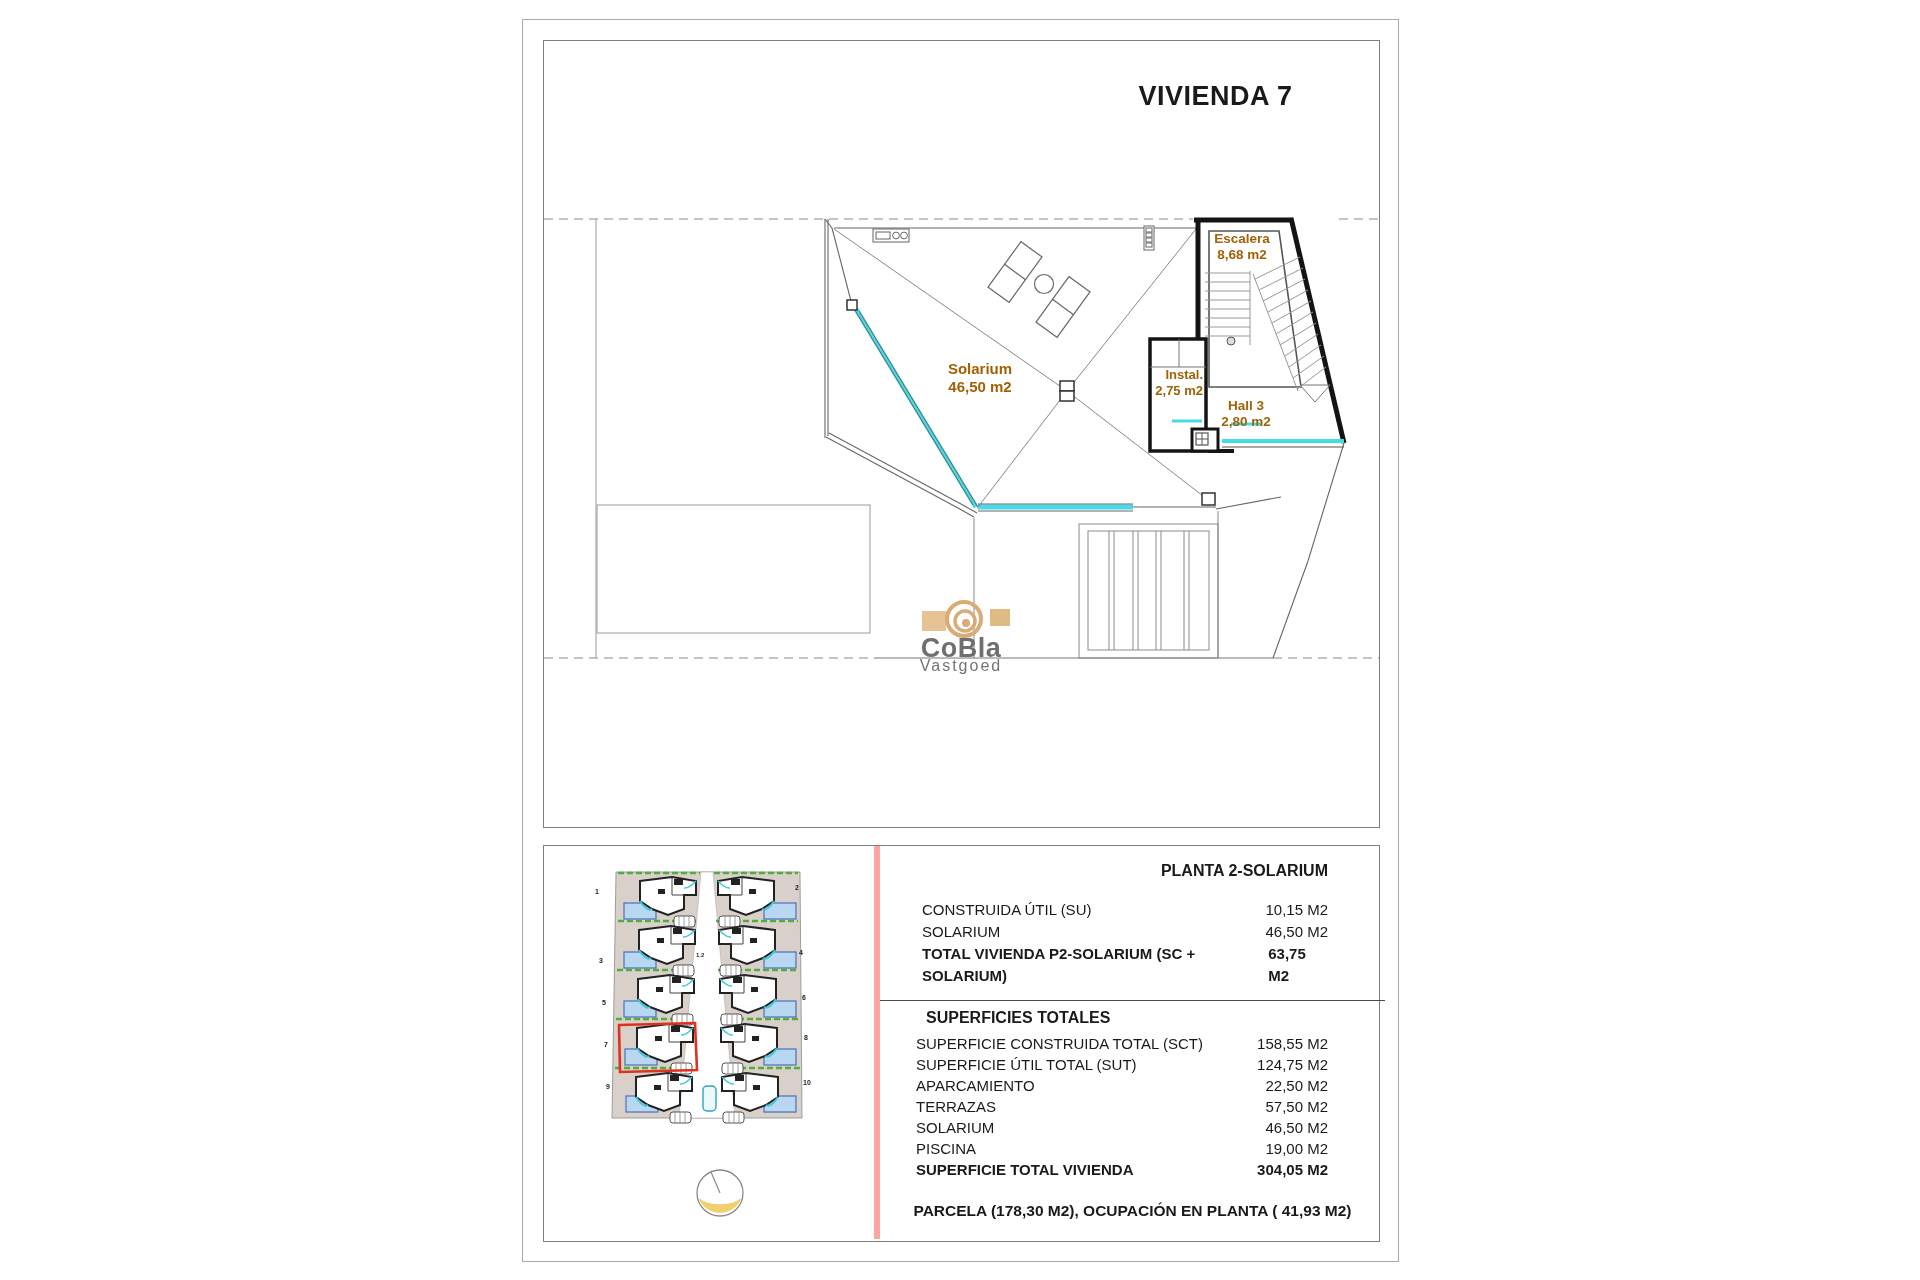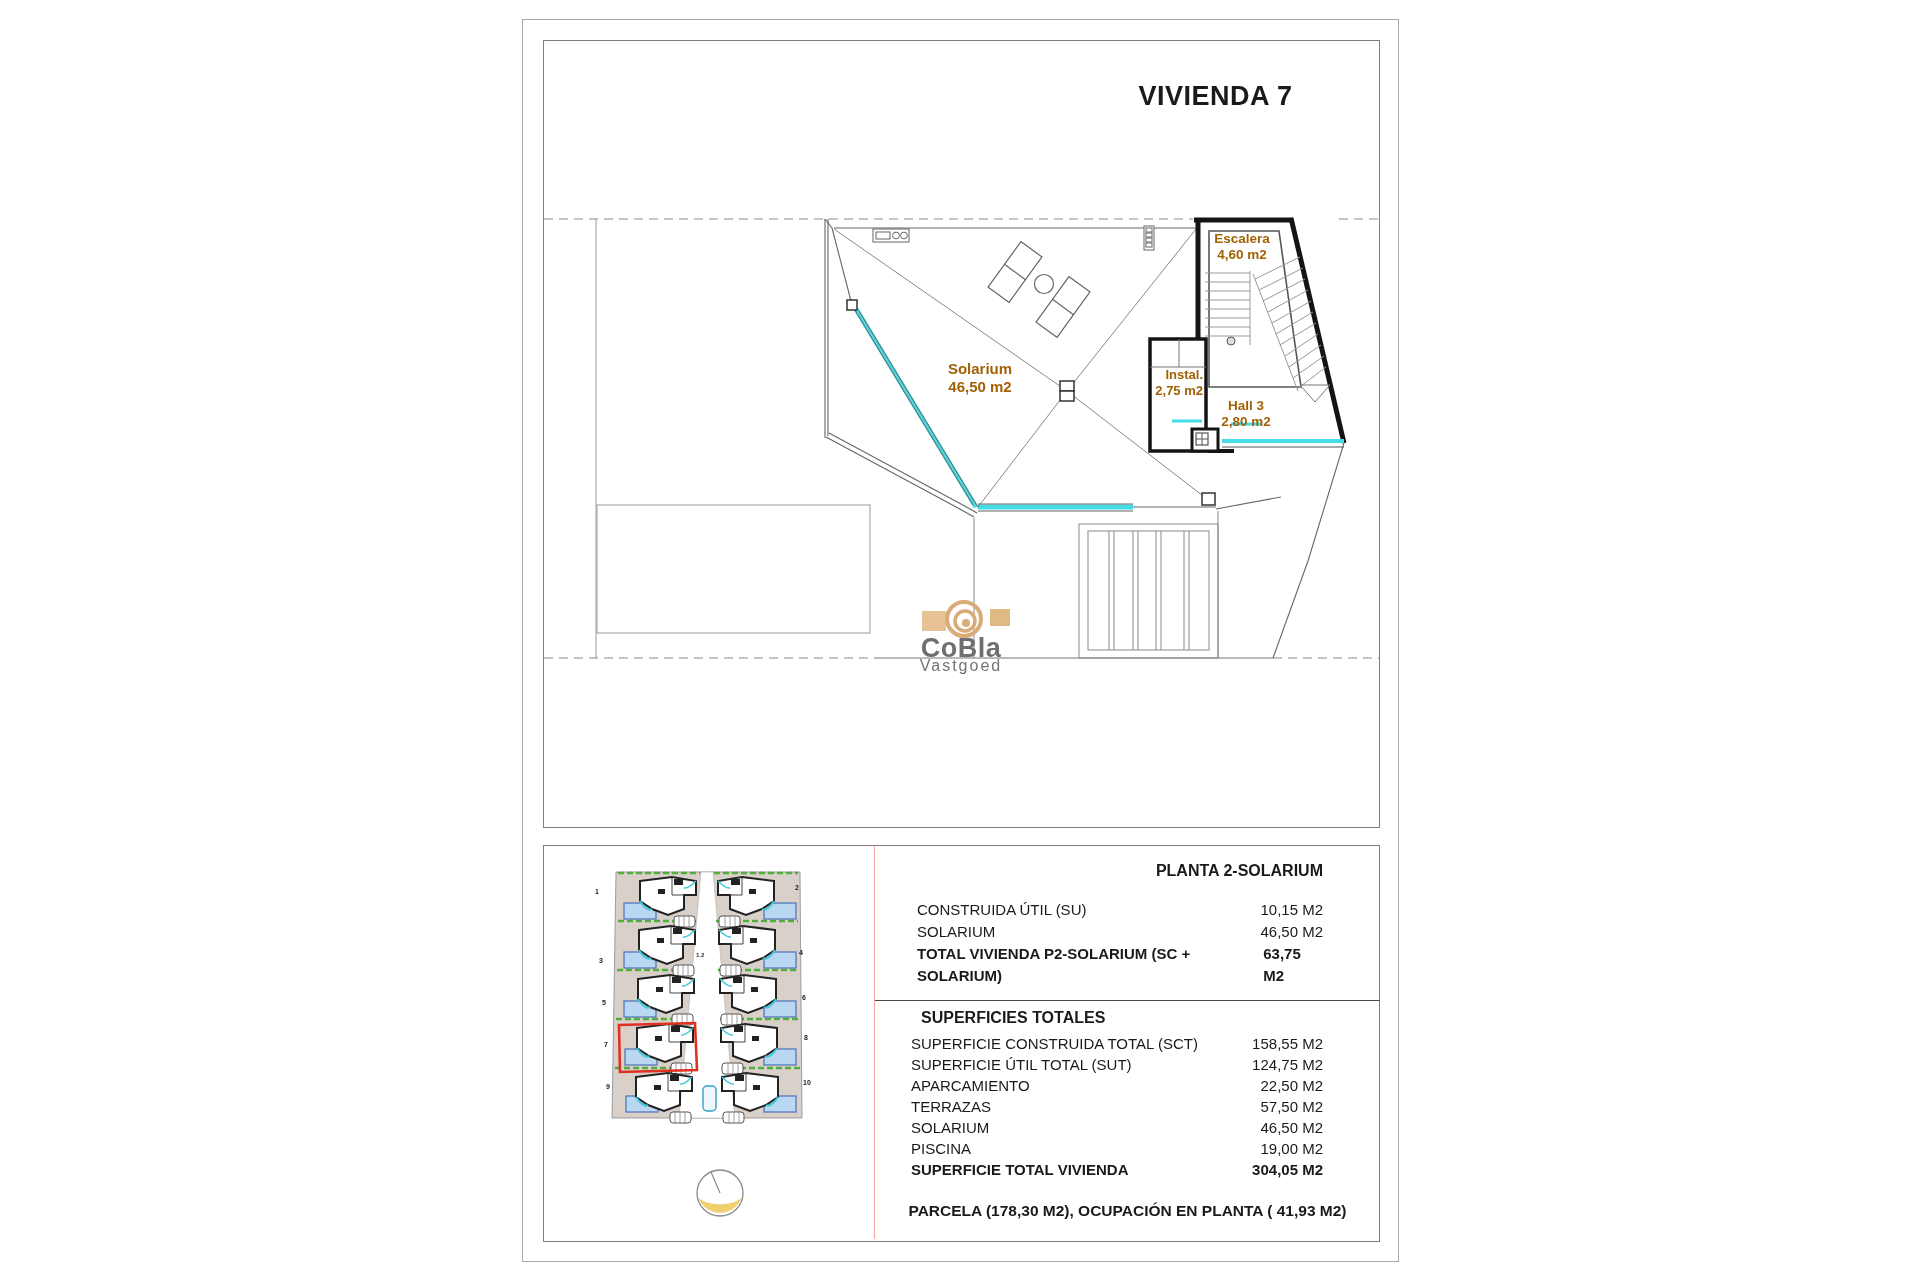--- a/index.html
+++ b/index.html
@@ -20,21 +20,21 @@
   .lbl-escalera{left:1192px;top:231px;width:100px;font-size:13.5px;line-height:16px;}
   .lbl-instal{left:1115px;top:367px;width:88px;font-size:13px;line-height:15.5px;text-align:right;}
   .lbl-hall{left:1196px;top:398px;width:100px;font-size:13.5px;line-height:16px;}
   
   .logo-text{left:903px;top:633px;width:116px;text-align:center;
              font-size:27px;font-weight:bold;color:#6f6f6f;letter-spacing:.5px;}
   .logo-sub{left:903px;top:657px;width:116px;text-align:center;
             font-size:16px;color:#737373;letter-spacing:2px;}
   
   .cell-left{left:0;top:0;width:330px;height:393px;}
-  .cell-right{left:330px;top:0;width:505px;height:393px;border-left:1px solid #fca5a5;}
+  .cell-right{left:330px;top:0;width:505px;height:393px;border-left:6px solid #fca5a5;}
   .unit-num{position:absolute;width:14px;text-align:center;font-size:7px;font-weight:bold;color:#222;}
   .road-label{position:absolute;font-size:6px;font-weight:bold;color:#333;}
   
   .t-title{position:absolute;top:16px;right:57px;font-size:16px;font-weight:bold;}
   .t-rows1{position:absolute;top:53px;left:0;width:100%;}
   .t-rows2{position:absolute;top:187px;left:0;width:100%;}
   .t-row{display:flex;justify-content:space-between;height:22px;
          padding-left:42px;padding-right:57px;font-size:15px;line-height:22px;}
   .t-rows2 .t-row{height:21px;line-height:21px;padding-left:36px;align-items:flex-end;}
   .t-row.bold{font-weight:bold;}
@@ -203,21 +203,21 @@
   </svg>
 </div>
 
 <div class="abs viv-title">VIVIENDA 7</div>
 <div class="abs plan-label lbl-solarium">
   <div>Solarium</div>
   <div>46,50 m2</div>
 </div>
 <div class="abs plan-label lbl-escalera">
   <div>Escalera</div>
-  <div>4,60 m2</div>
+  <div>8,68 m2</div>
 </div>
 <div class="abs plan-label lbl-instal">
   <div>Instal.</div>
   <div>2,75 m2</div>
 </div>
 <div class="abs plan-label lbl-hall">
   <div>Hall 3</div>
   <div>2,80 m2</div>
 </div>
 <div class="abs logo-text">CoBla</div>

